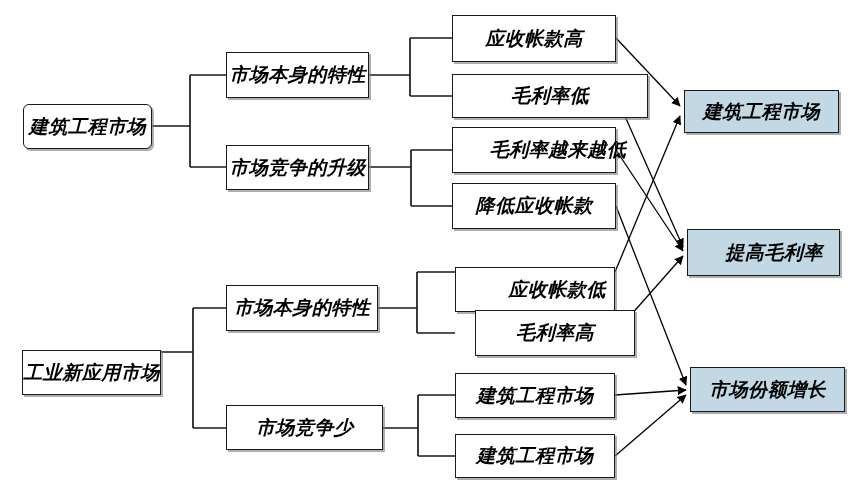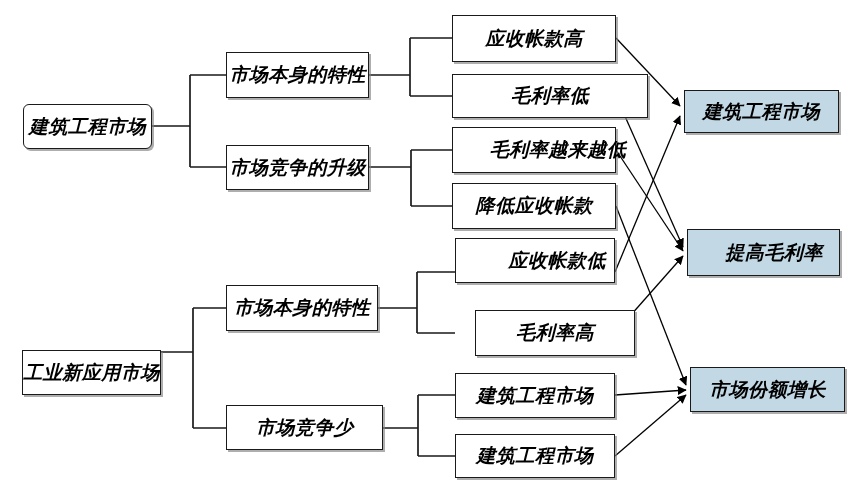--- a/index.html
+++ b/index.html
@@ -47,21 +47,21 @@
   
   .n-b1 { left: 226px; top: 52px;  width: 143px; height: 46px; }
   .n-b2 { left: 226px; top: 145px; width: 143px; height: 45px; }
   .n-b3 { left: 226px; top: 285px; width: 152px; height: 46px; }
   .n-b4 { left: 226px; top: 405px; width: 157px; height: 45px; }
   
   .n-c1 { left: 452px; top: 15px;  width: 164px; height: 47px; }
   .n-c2 { left: 452px; top: 74px;  width: 196px; height: 44px; }
   .n-c3 { left: 452px; top: 127px; width: 164px; height: 46px; padding-left: 48px; }
   .n-c4 { left: 452px; top: 183px; width: 164px; height: 46px; }
-  .n-c5 { left: 455px; top: 238px; width: 160px; height: 45px; padding-left: 44px; }
+  .n-c5 { left: 455px; top: 267px; width: 160px; height: 45px; padding-left: 44px; }
   .n-c6 { left: 455px; top: 310px; width: 160px; height: 46px; margin-left: 20px; }
   .n-c7 { left: 455px; top: 373px; width: 160px; height: 45px; }
   .n-c8 { left: 455px; top: 434px; width: 160px; height: 44px; }
   
   .n-d1 { left: 684px; top: 90px;  width: 155px; height: 43px; }
   .n-d2 { left: 687px; top: 229px; width: 153px; height: 47px; padding-left: 21px; }
   .n-d3 { left: 690px; top: 367px; width: 155px; height: 45px; }
 </style>
 </head>
 <body>

